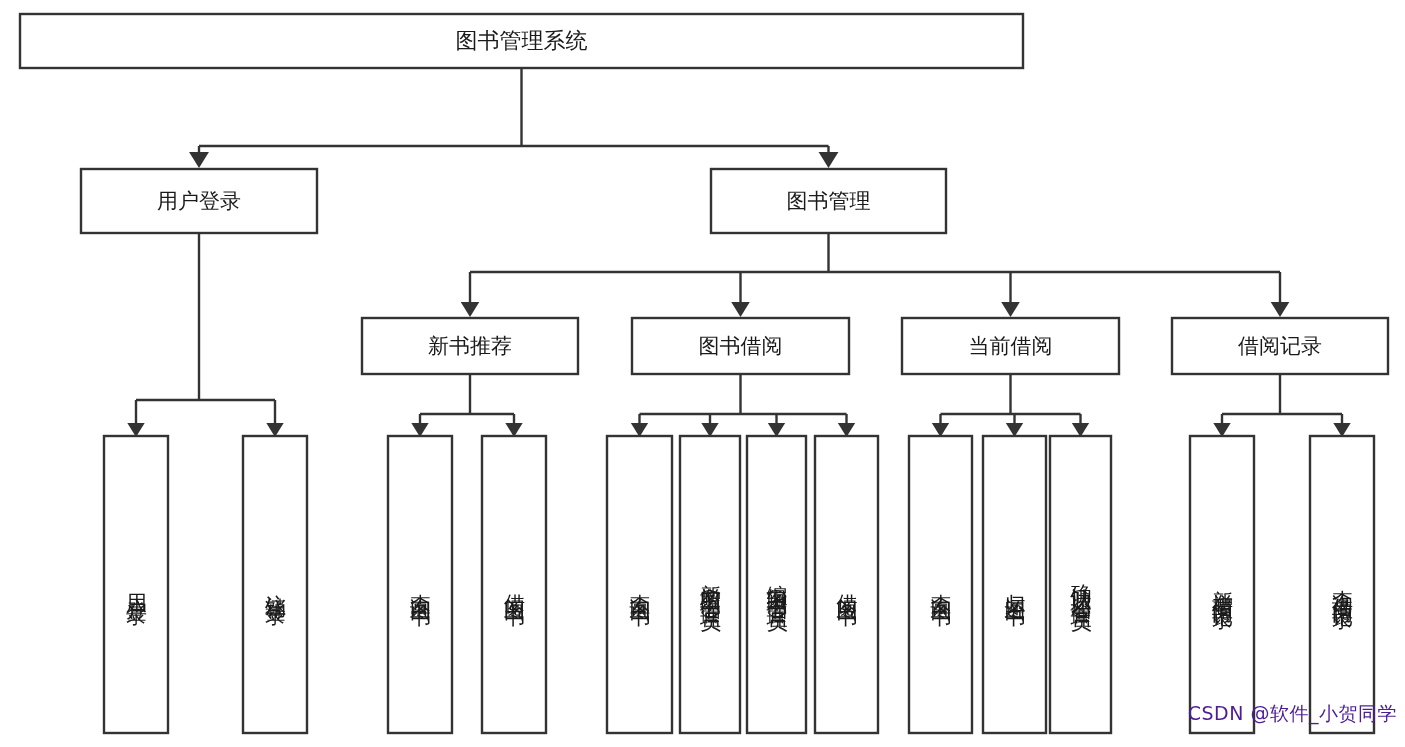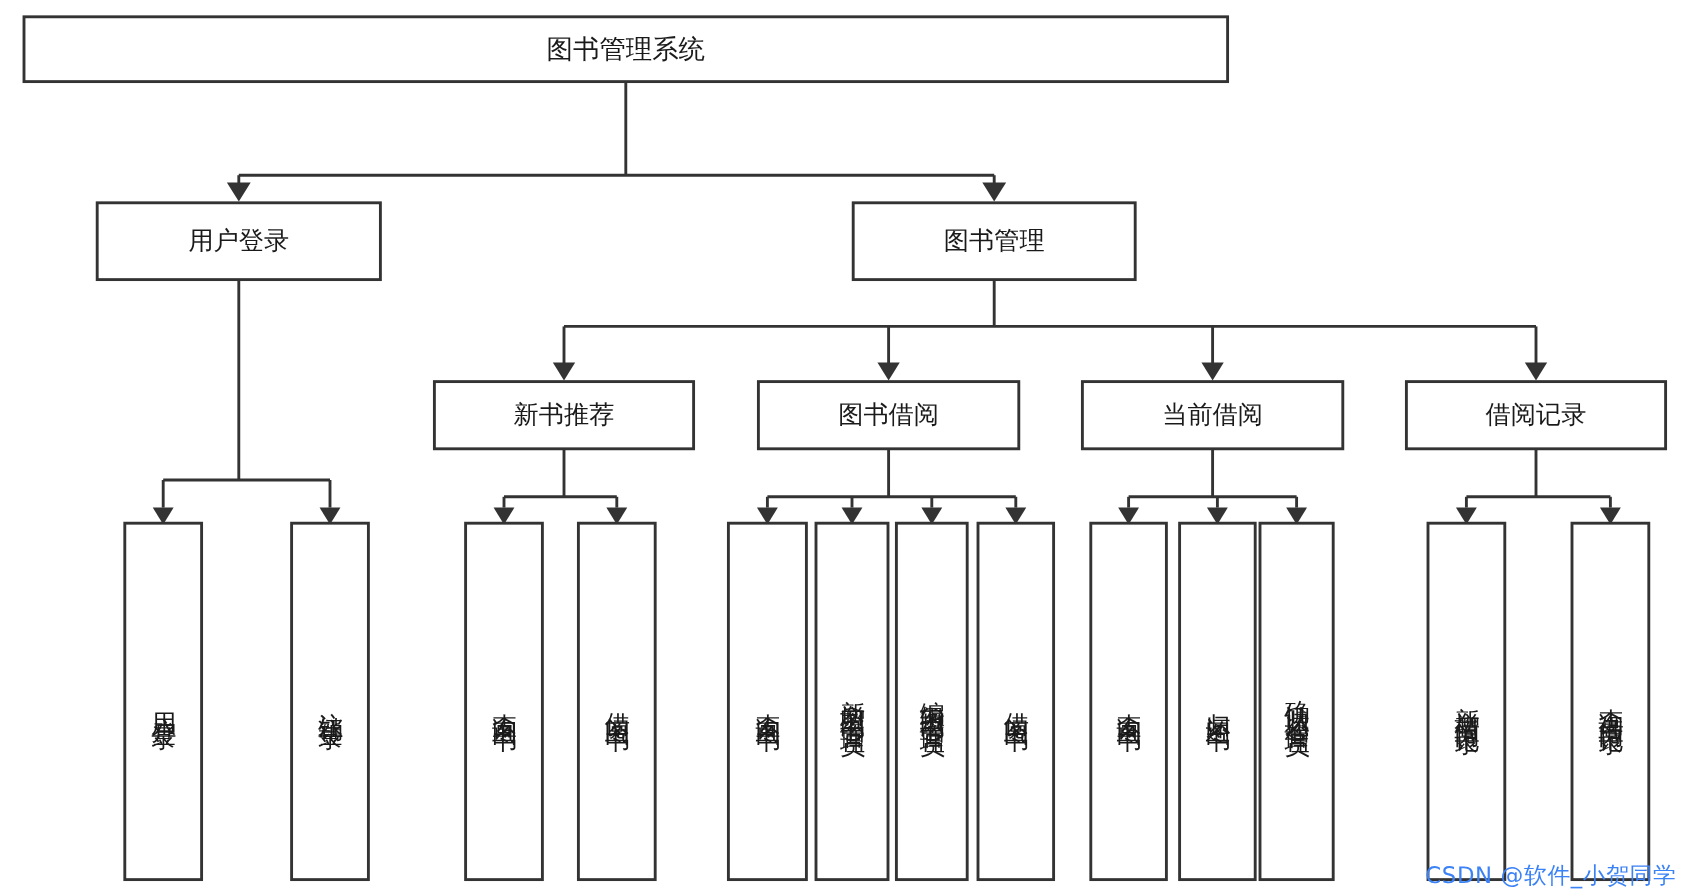--- a/index.html
+++ b/index.html
@@ -66,24 +66,24 @@
     display: flex;
     align-items: center;
     justify-content: center;
     text-align: center;
     white-space: nowrap;
     pointer-events: none;
   }
   #watermark {
     position: absolute;
     right: 8px;
-    bottom: 4px;
+    bottom: 20px;
     font-family: "DejaVu Sans", "Liberation Sans", sans-serif;
     font-size: 19px;
-    color: #3b82f6;
+    color: #4c1d95;
     letter-spacing: 0.5px;
     white-space: nowrap;
   }
 </style>
 </head>
 <body>
 
 <div id="diagram-root">
 
   <svg class="diagram-canvas" viewBox="0 0 1405 747">

